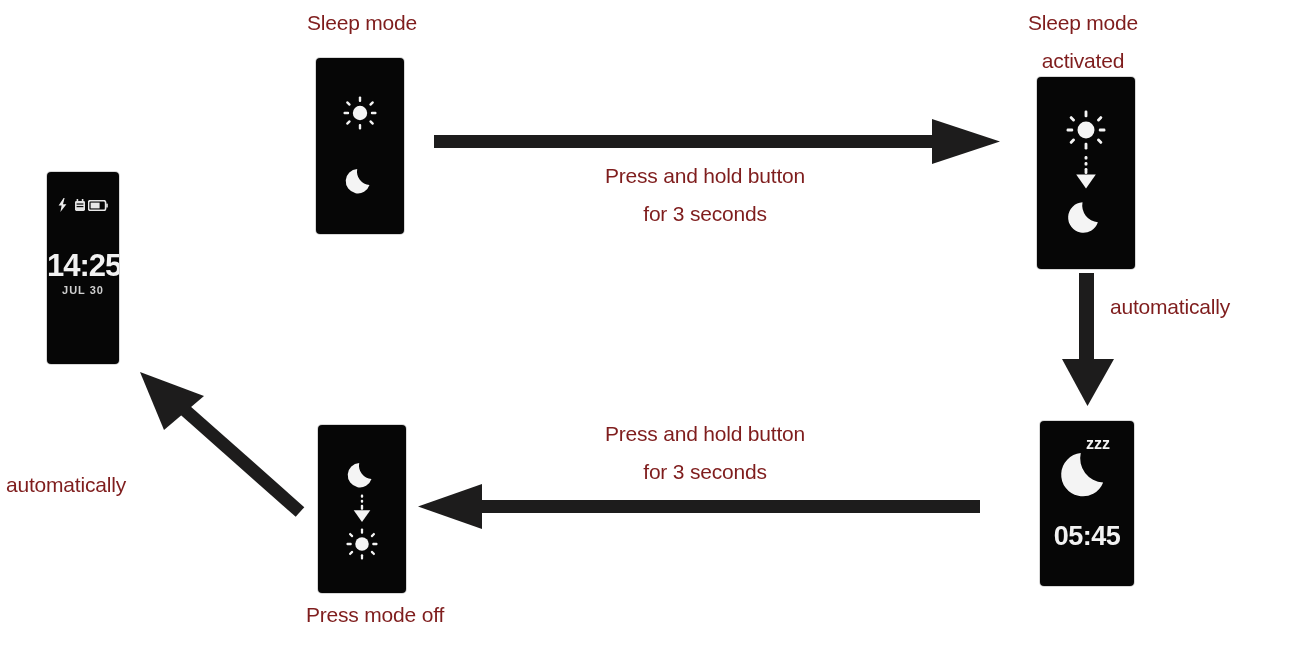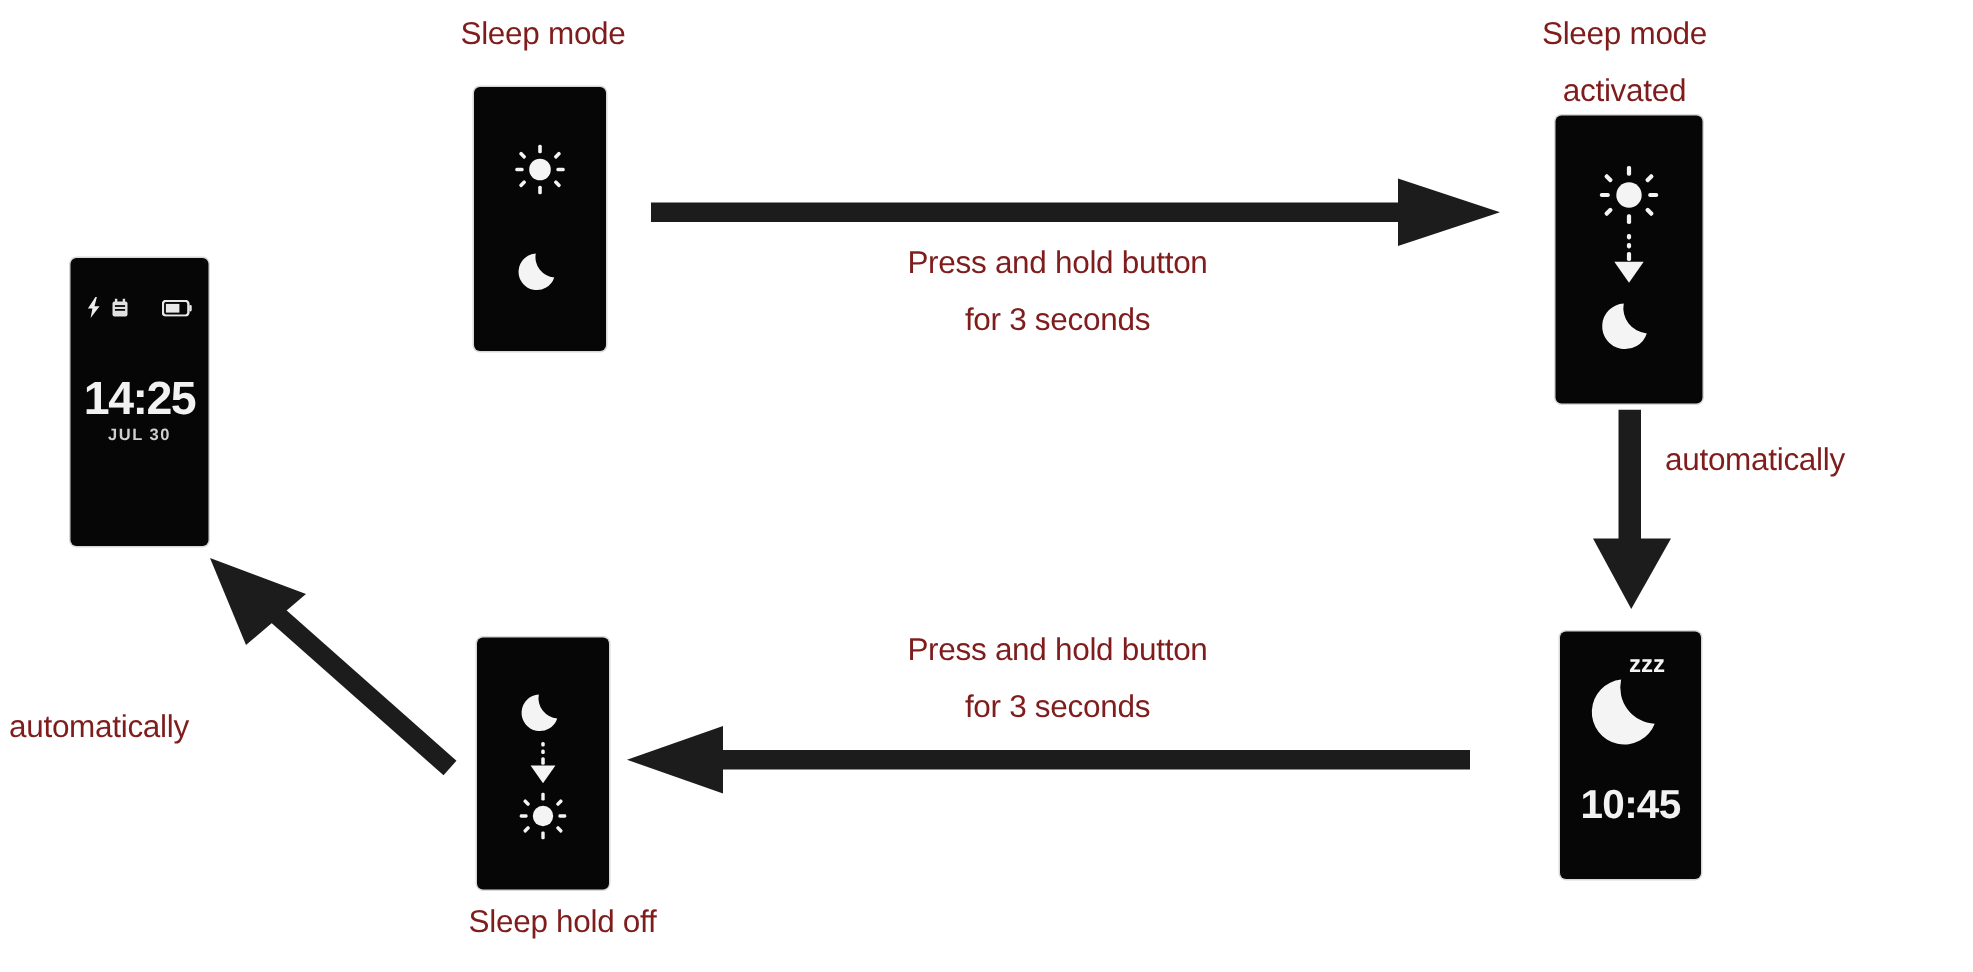--- a/index.html
+++ b/index.html
@@ -140,23 +140,23 @@
   <div class="label" style="left:505px; top:157px; width:400px;">Press and hold button
 for 3 seconds</div>
 
   <div class="label" style="left:505px; top:415px; width:400px;">Press and hold button
 for 3 seconds</div>
 
   <div class="label left" style="left:1110px; top:288px; width:210px;">automatically</div>
 
   <div class="label left" style="left:6px; top:466px; width:220px;">automatically</div>
 
-  <div class="label" style="left:240px; top:596px; width:270px;">Sleep hold off</div>
-
-  <div class="watch" style="left:47px; top:172px; width:92px; height:192px;text-decoration:underline;">
+  <div class="label" style="left:240px; top:596px; width:270px;">Press mode off</div>
+
+  <div class="watch" style="left:47px; top:172px; width:72px; height:192px;text-decoration:underline;">
     <div class="watch-inner">
 
       <div class="statusbar" style="top:25px; height:16px;">
         <div class="sb-left">
 
           <span class="glyph">
             <svg width="9" height="14" viewBox="0 0 9 14">
               <polygon points="5.6,0 0.6,7.6 3.6,7.6 2.4,14 8.4,6.2 5.0,6.2 6.6,0" fill="#ededed"></polygon>
             </svg>
           </span>
@@ -250,21 +250,21 @@
   </div>
 
   <div class="watch" style="left:1040px; top:421px; width:94px; height:165px;">
     <div class="watch-inner">
       <span class="zzz" style="left:46px; top:14px;">zzz</span>
       <span class="glyph" style="position:absolute; left:18px; top:24px;">
         <svg width="56" height="56" viewBox="0 0 32 32">
           <path d="M25.8 21.4 A12.4 12.4 0 1 1 13.0 4.6 A13.8 13.8 0 0 0 25.8 21.4 Z" fill="#f4f4f4"></path>
         </svg>
       </span>
-      <div class="sleep-time" style="top:100px;">10:45</div>
+      <div class="sleep-time" style="top:100px;">05:45</div>
     </div>
   </div>
 
   <div class="watch" style="left:318px; top:425px; width:88px; height:168px;">
     <div class="glyph-stack" style="gap:4px;">
       <span class="glyph">
         <svg width="32" height="32" viewBox="0 0 32 32">
           <path d="M25.5 21.0 A12.2 12.2 0 1 1 13.2 5.0 A13.6 13.6 0 0 0 25.5 21.0 Z" fill="#f4f4f4"></path>
         </svg>
       </span>

